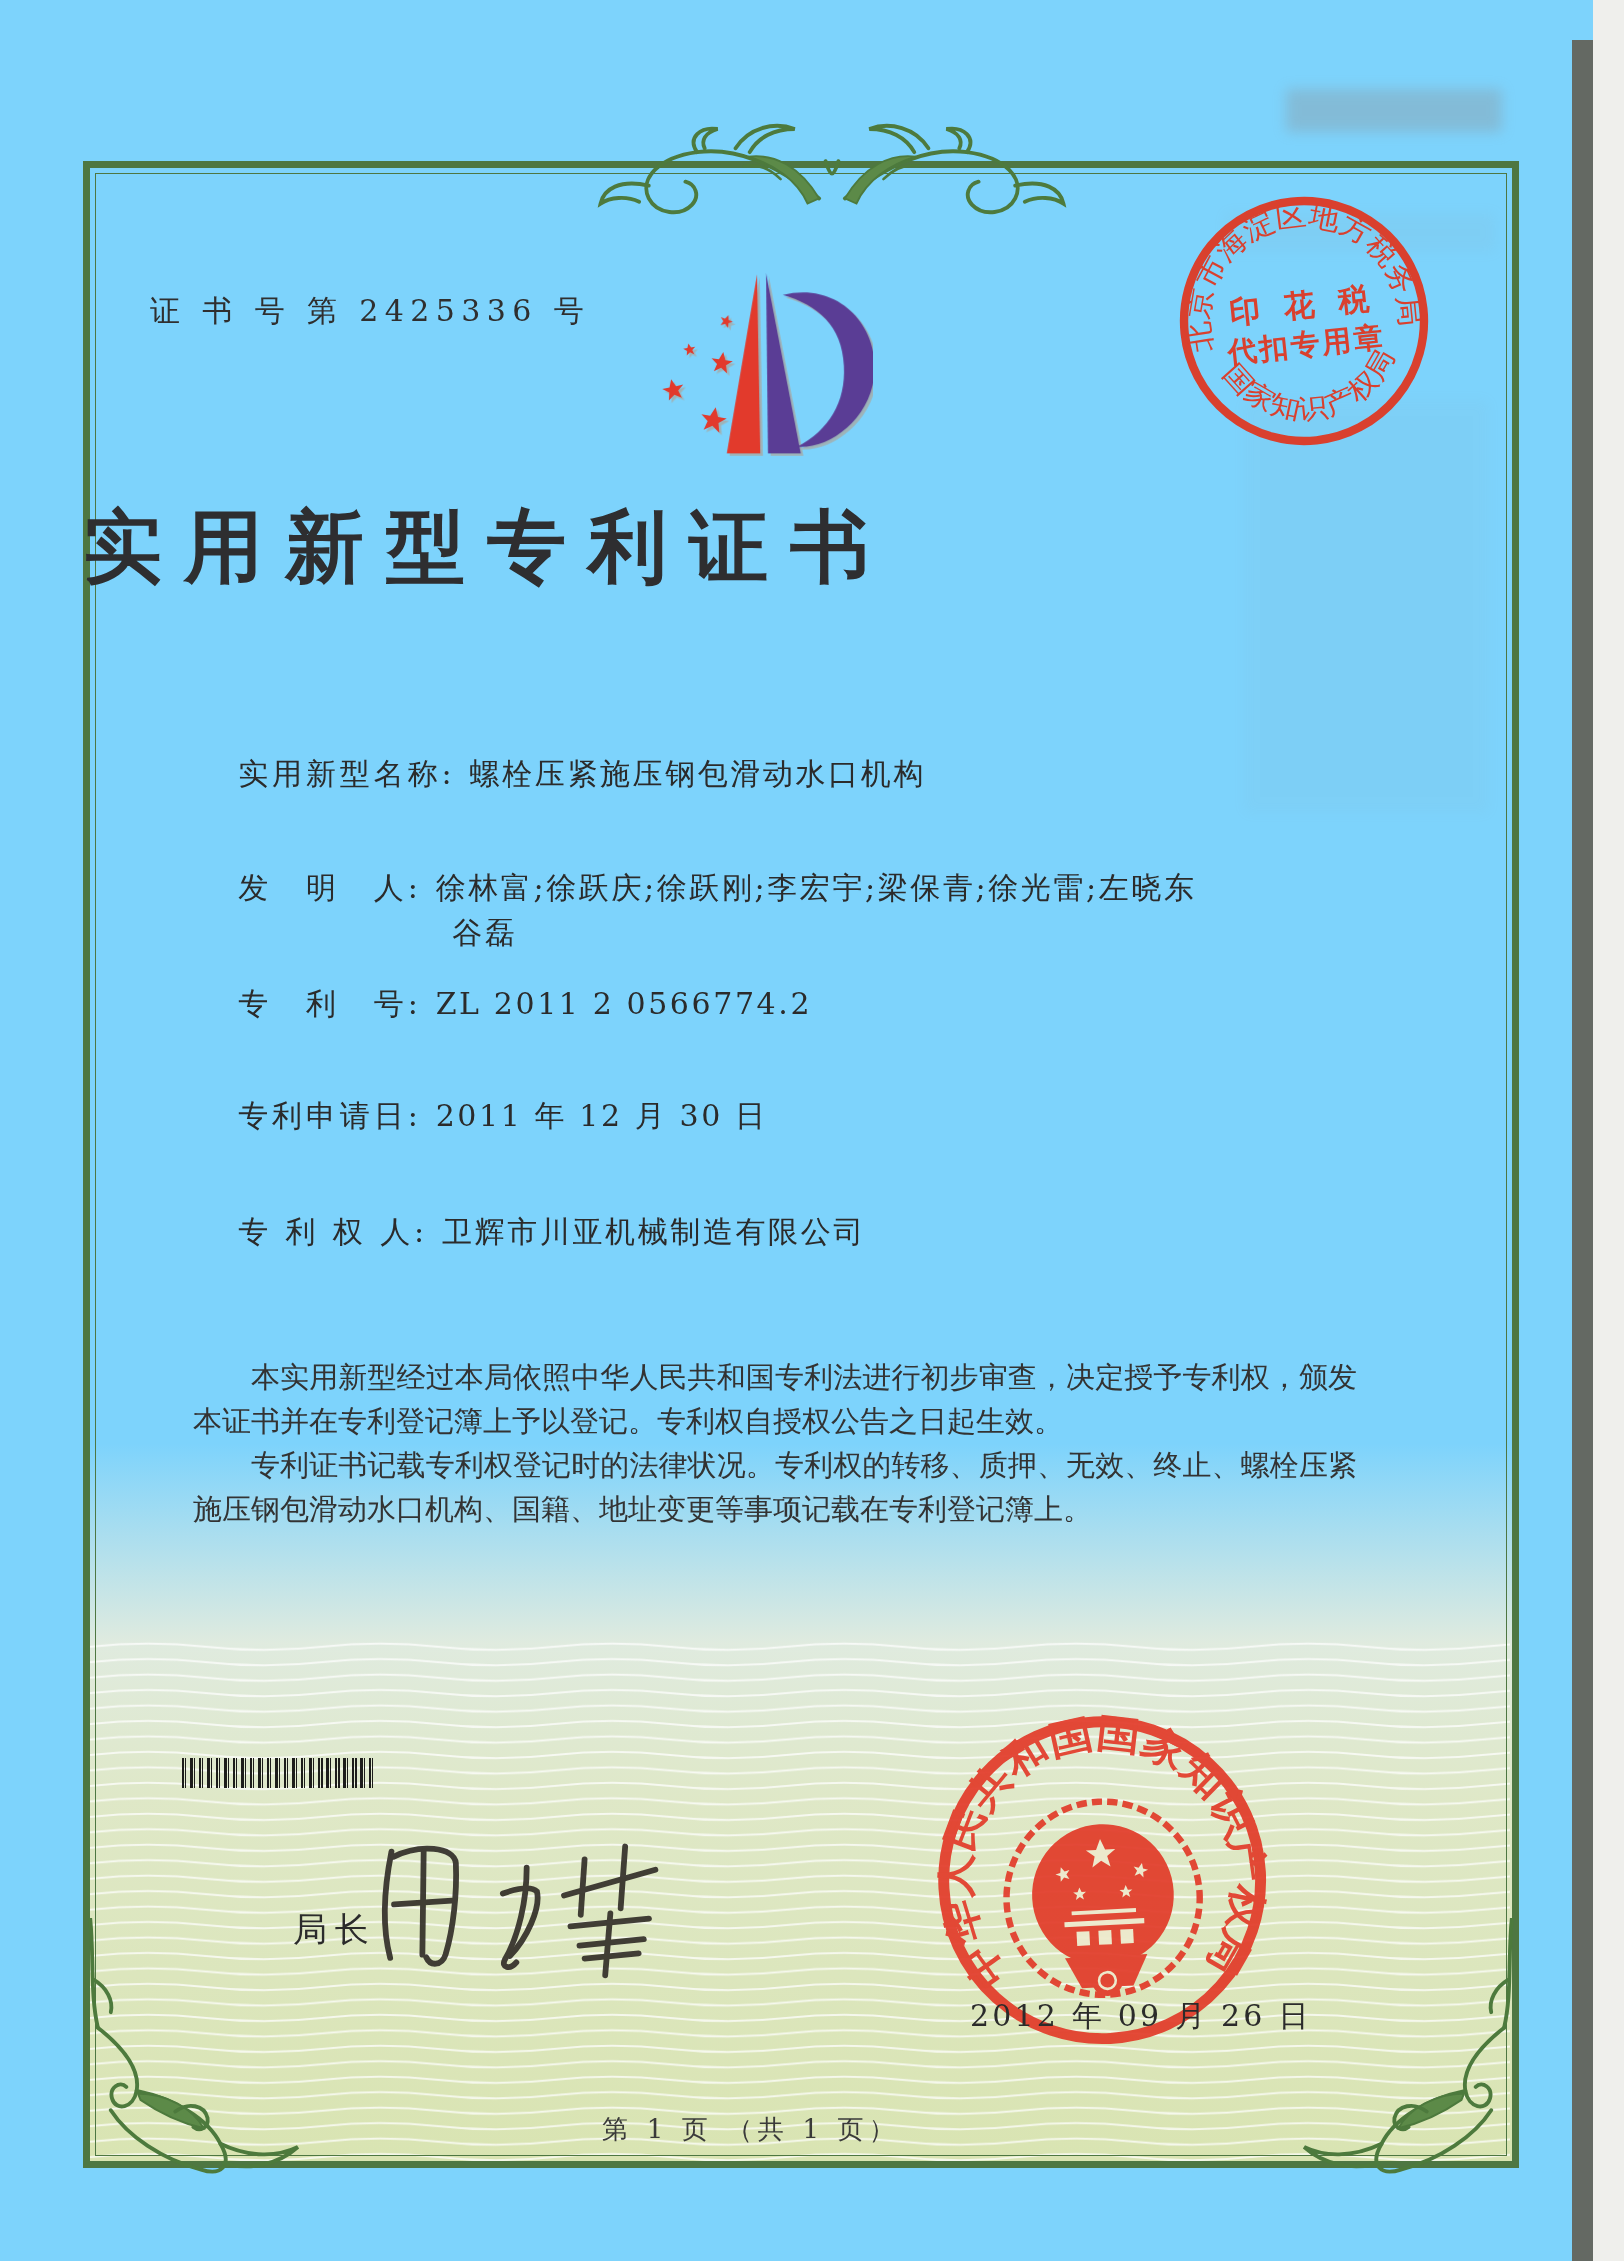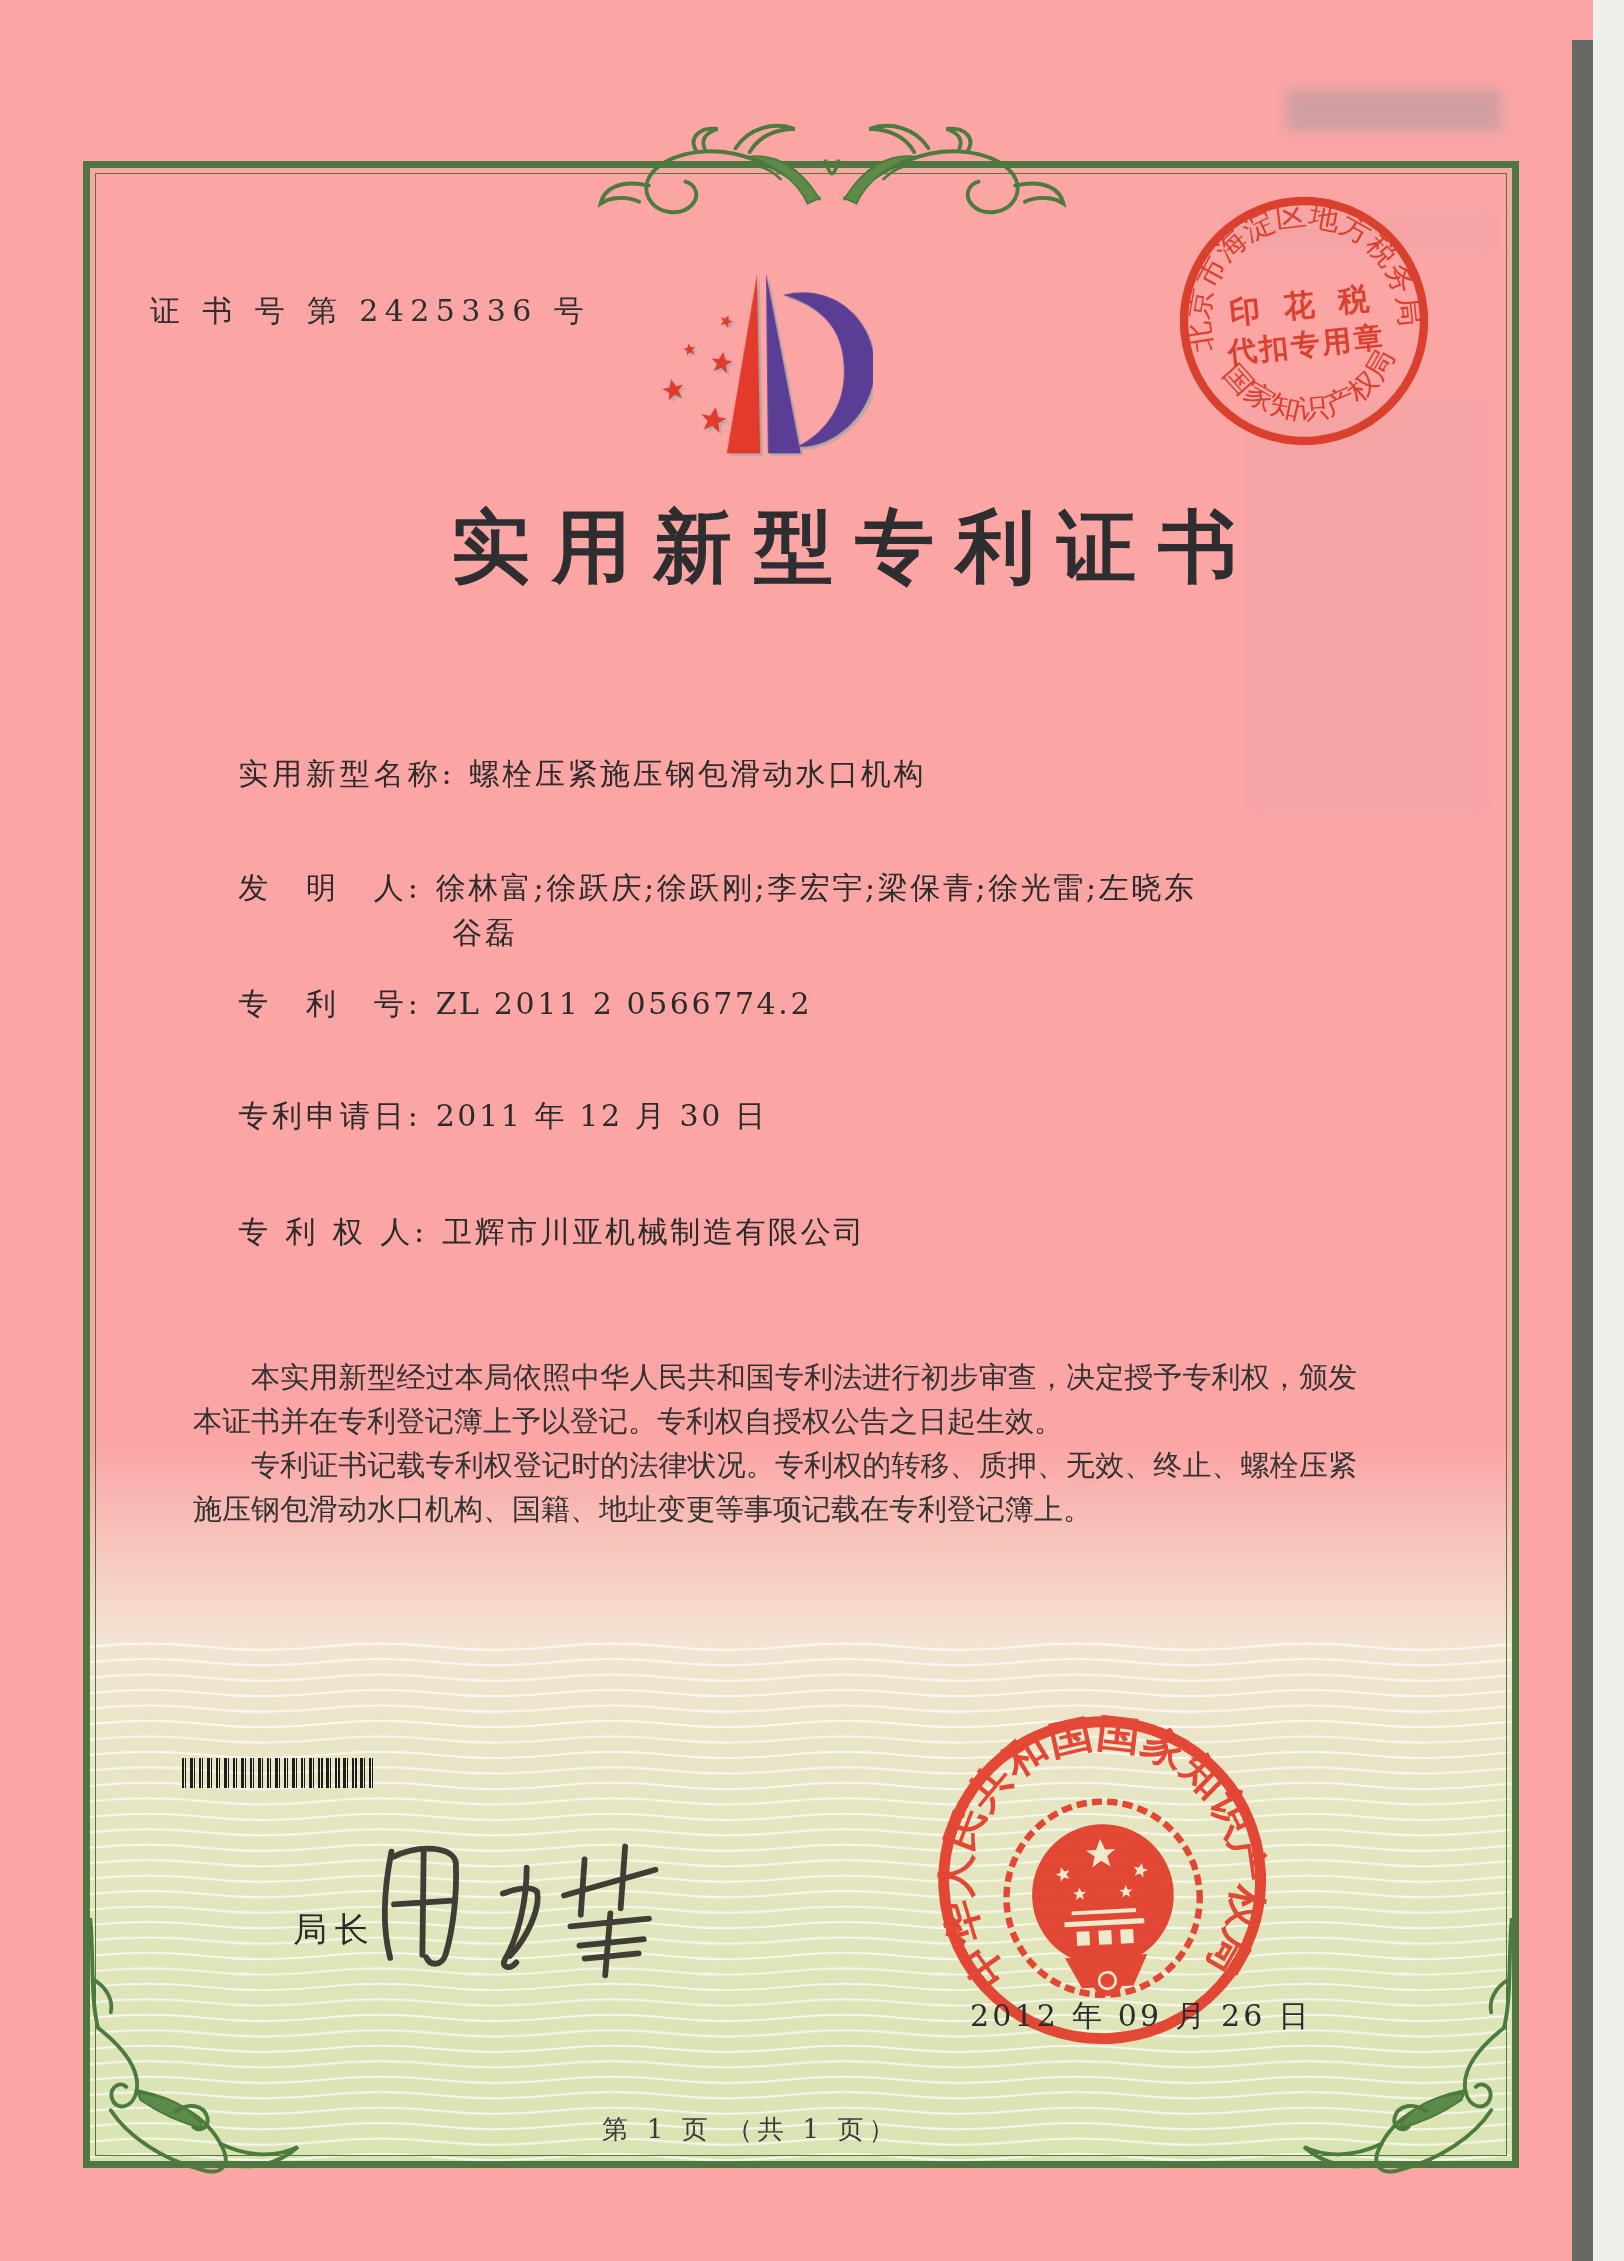--- a/index.html
+++ b/index.html
@@ -1,31 +1,31 @@
 <!DOCTYPE html>
 <html style="font-size:10.3px"><head>
 <meta charset="utf-8">
 <style>
   html,body{margin:0;padding:0;background:#e9e9e6;}
-  #page{position:relative;width:1624px;height:2261px;background:#fca5a5;overflow:hidden;
+  #page{position:relative;width:1624px;height:2261px;background:#7dd3fc;overflow:hidden;
         font-family:"DejaVu Serif","Liberation Serif",serif;color:#2e2e2e;}
   .abs{position:absolute;}
   
   #edge-light{left:1593px;top:0;width:31px;height:2261px;background:#efefec;}
   #edge-dark{left:1572px;top:40px;width:21px;height:2221px;background:#646963;}
   
   #frame{left:83px;top:161px;width:1436px;height:2007px;border:7.7px solid #4e7742;box-sizing:border-box;}
   #frame-inner{position:absolute;left:5.2px;top:5.2px;right:5.2px;bottom:5.2px;border:1.3px solid #4e7742;}
   #tint{position:absolute;left:0;top:0;right:0;bottom:0;
         background:linear-gradient(180deg,rgba(255,255,255,0) 0%,rgba(255,255,255,0) 64%,
                    rgba(241,239,218,.85) 74%,rgba(228,233,196,.95) 82%,#d9e4b2 100%);}
   #waves{position:absolute;left:0;bottom:0;width:1420px;height:522px;opacity:.75;}
   
   #cert-no{left:150px;top:291px;font-size:30px;letter-spacing:6.4px;color:#2f2f2f;white-space:pre;}
-  #title{left:83px;top:495px;width:1176px;text-align:right;font-size:79px;font-weight:600;
+  #title{left:83px;top:495px;width:1176px;text-align:left;font-size:79px;font-weight:600;
          letter-spacing:22px;color:#2e2e30;}
   .field{font-size:30px;color:#2b2b2b;white-space:pre;}
   .field .lab{letter-spacing:3.9px;}
   .field .val{margin-left:14px;letter-spacing:2.6px;text-align:center;}
   #paras{left:193px;top:1358px;width:1164px;font-size:29px;line-height:44px;color:#333;
          text-align:justify;}
   #paras p{margin:0;text-indent:2em;font-family:Liberation Mono, monospace;}
   #barcode{left:182px;top:1758px;width:191px;height:30px;
     background:repeating-linear-gradient(90deg,#1d1d1b 0 1.9px,rgba(0,0,0,0) 1.9px 3.2px,#1d1d1b 3.2px 4.5px,
       rgba(0,0,0,0) 4.5px 7.7px,#1d1d1b 7.7px 11px,rgba(0,0,0,0) 11px 12.3px,#1d1d1b 12.3px 13.5px,rgba(0,0,0,0) 13.5px 17px);}

